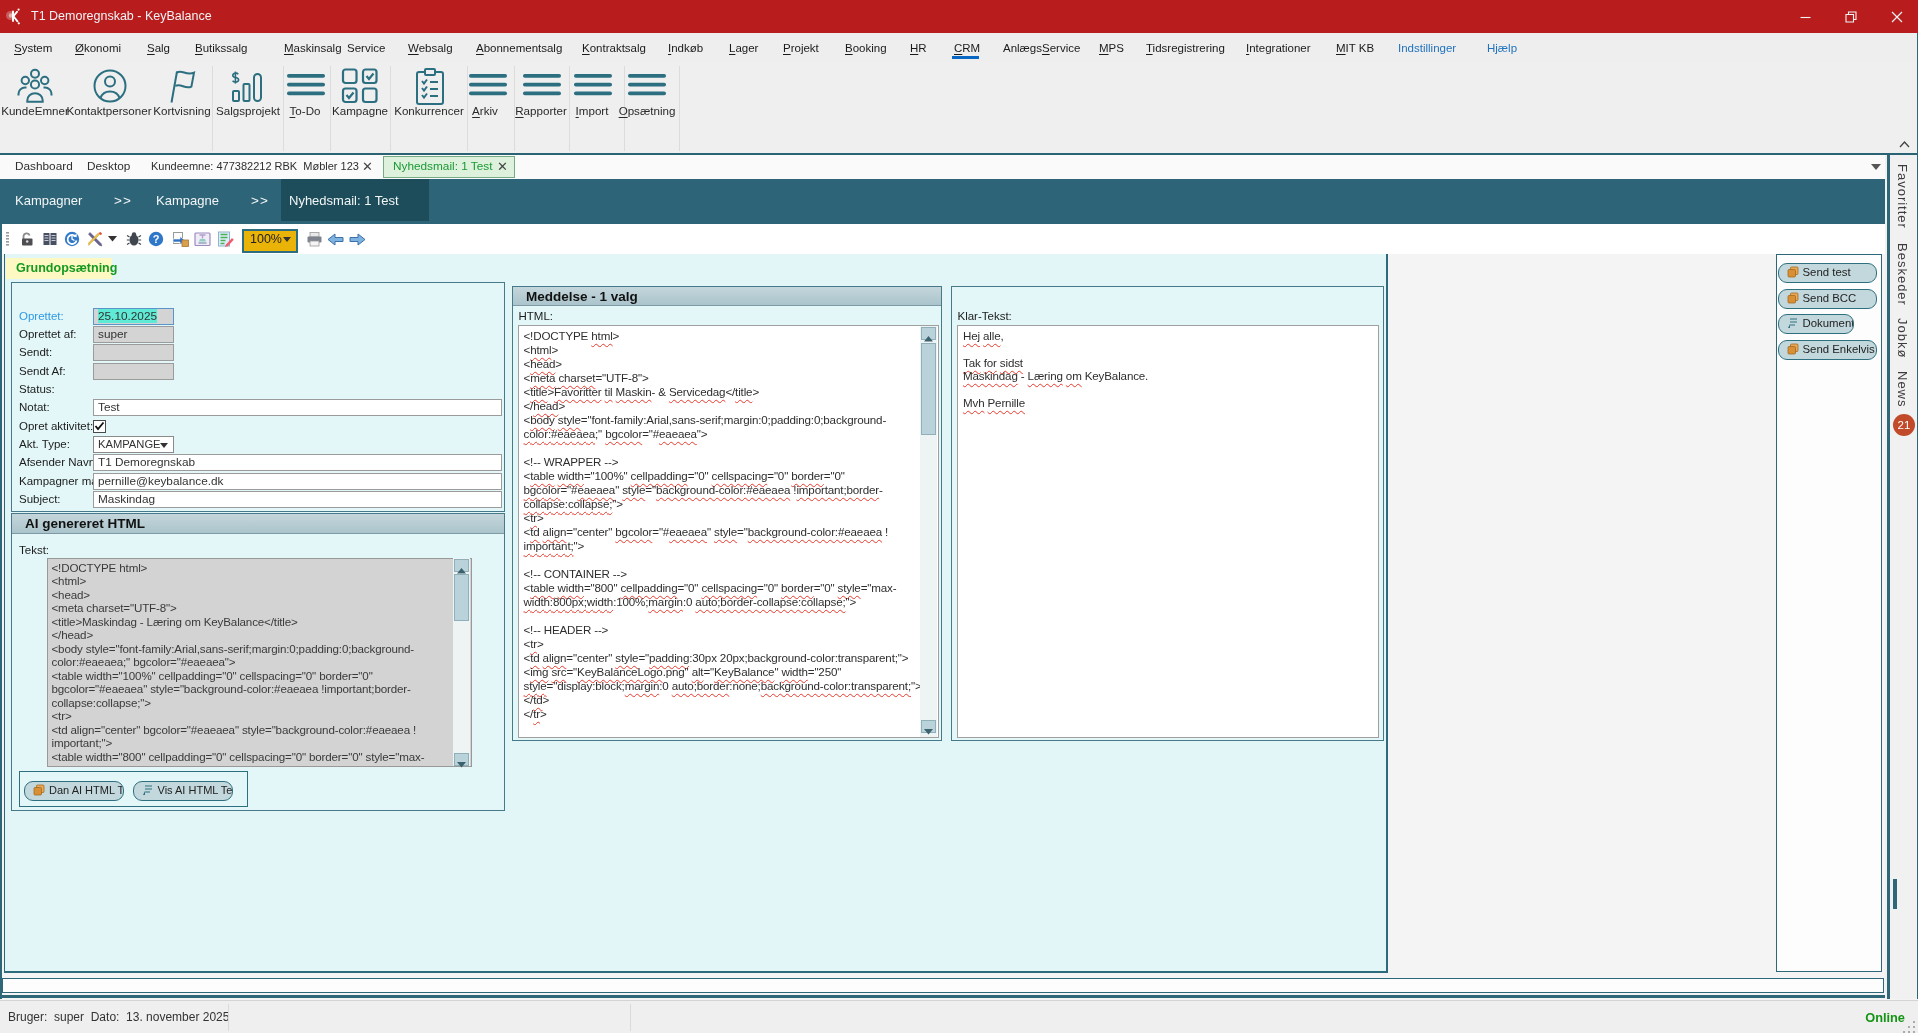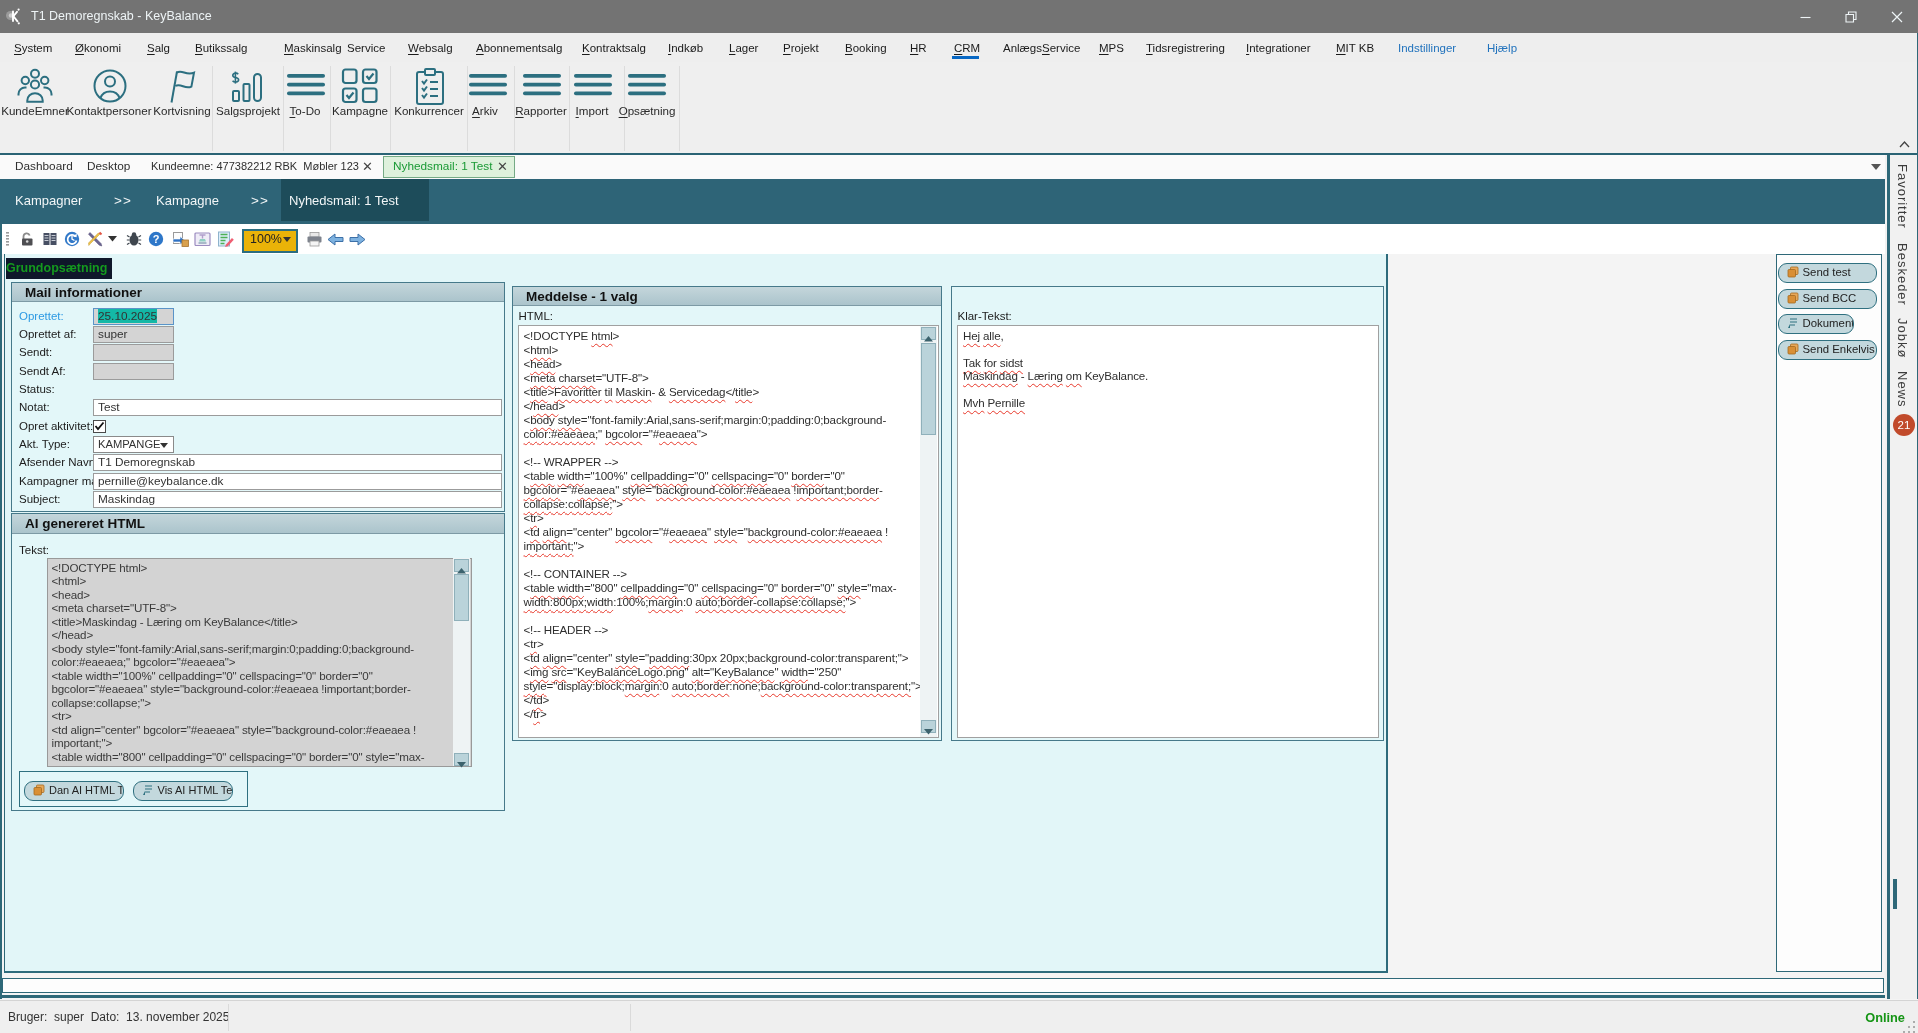--- a/index.html
+++ b/index.html
@@ -1,21 +1,21 @@
 <!DOCTYPE html>
 <html><head>
 <meta charset="UTF-8">
 <title>T1 Demoregnskab - KeyBalance</title>
 <style>
 html,body{margin:0;padding:0;}
 body{width:1918px;height:1033px;overflow:hidden;position:relative;background:#f4f4f4;
  font-family:"Liberation Sans",sans-serif;-webkit-font-smoothing:antialiased;}
 .abs{position:absolute;}
 
-#titlebar{left:0;top:0;width:1918px;height:33px;background:#737373;}
+#titlebar{left:0;top:0;width:1918px;height:33px;background:#b91c1c;}
 #title{left:31px;top:0;height:33px;line-height:33px;font-size:12.5px;color:#eef4f6;}
 .winbtn{top:0;width:46px;height:33px;color:#f0f5f6;text-align:center;line-height:33px;font-size:14px;}
 
 #menubar{left:0;top:33px;width:1918px;height:29px;background:#eeeeee;}
 .mi{position:absolute;top:0;height:29px;line-height:30px;font-size:11.5px;color:#1b1b1b;white-space:nowrap;}
 .mi u{text-underline-offset:2px;text-decoration-thickness:1px;}
 .mi.blue{color:#2273bd;}
 #crmbar{left:952px;top:23px;width:27px;height:3px;background:#0868c4;}
 
 #ribbon{left:0;top:62px;width:1918px;height:91px;background:#efefef;}
@@ -36,21 +36,21 @@
 #bchip{left:281px;top:0;width:148px;height:42px;background:#1d4c5a;}
 
 #toolbar{left:0;top:224px;width:1885px;height:30px;background:#ffffff;}
 .tico{position:absolute;top:7px;}
 #zoombox{left:242px;top:5px;width:56px;height:24px;border:2px solid #2c6e80;background:#eab308;box-sizing:border-box;font-size:12.5px;color:#222;line-height:16px;padding-left:6px;}
 
 .vline{position:absolute;background:#2e6878;z-index:6;}
 .hline{position:absolute;background:#2e6878;z-index:6;}
 
 #cyan{left:5px;top:253.5px;width:1382.5px;height:719px;background:#e2f6f8;border-right:2px solid #2d6b7c;border-bottom:2px solid #2d6b7c;box-sizing:border-box;}
-#grtab{left:6px;top:257.5px;width:106px;height:21px;background:#0f172a;color:#149a1e;font-weight:bold;font-size:12.5px;line-height:21px;text-align:left;box-sizing:border-box;}
+#grtab{left:6px;top:257.5px;width:106px;height:21px;background:#fef9c3;color:#149a1e;font-weight:bold;font-size:12.5px;line-height:21px;text-align:left;padding-left:10px;box-sizing:border-box;}
 
 .panel{position:absolute;border:1.5px solid #46798a;background:#e3f7f9;box-sizing:border-box;}
 .phead{position:absolute;left:0;top:0;right:0;height:19.5px;background:linear-gradient(#c4d6db,#abc4cc);
  font-weight:bold;font-size:13.5px;color:#111;line-height:20px;padding-left:13px;box-sizing:border-box;
  border-bottom:1px solid #7d9aa5;}
 .flabel{position:absolute;font-size:11.5px;color:#1c1c1c;height:17px;line-height:17px;white-space:nowrap;}
 .gfield{position:absolute;left:81px;width:81px;height:17px;background:#d4d4d4;border:1px solid #9b9b9b;box-sizing:border-box;font-size:11.8px;color:#333;line-height:15px;padding-left:4px;}
 .wfield{position:absolute;left:81px;width:409px;height:17px;background:#fff;border:1px solid #9b9b9b;box-sizing:border-box;font-size:11.8px;color:#333;line-height:15px;padding-left:4px;}
 .drop{position:absolute;left:81px;width:81px;height:17px;background:#fff;border:1px solid #8a8a8a;box-sizing:border-box;font-size:11.8px;color:#333;line-height:15px;padding-left:4px;}
 .darr{position:absolute;right:5px;top:6px;width:0;height:0;border-left:4px solid transparent;border-right:4px solid transparent;border-top:5px solid #333;}
@@ -352,23 +352,22 @@
 <div class="abs" id="grtab">Grundopsætning</div>
 
 <div class="vline" style="left:0;top:224px;width:1.5px;height:775px;"></div>
 <div class="vline" style="left:3.5px;top:253.5px;width:1.5px;height:719px;"></div>
 <div class="vline" style="left:1886.5px;top:155px;width:3px;height:844px;"></div>
 <div class="vline" style="left:1916.5px;top:33px;width:1.5px;height:966px;"></div>
 <div class="abs" style="left:2px;top:978px;width:1882px;height:15px;background:#fdfdfd;border:1.4px solid #2e6878;box-sizing:border-box;"></div>
 <div class="hline" style="left:0;top:994.5px;width:1885px;height:3px;"></div>
 
 <div class="panel" style="left:11px;top:281.5px;width:494px;height:230px;">
- <div class="phead">Mail informationer</div>
  <div class="flabel" style="left:7px;top:25.3px;color:#2d9ae3">Oprettet:</div>
- <div class="gfield" style="top:25.3px;border:1px solid #5a94c8;"><span style="background:#14b8a6;">25.10.2025</span></div>
+ <div class="gfield" style="top:25.3px;border:1px solid #5a94c8;"><span style="background:#5eead4;">25.10.2025</span></div>
  <div class="flabel" style="left:7px;top:43.6px">Oprettet af:</div>
  <div class="gfield" style="top:43.6px">super</div>
  <div class="flabel" style="left:7px;top:61.9px">Sendt:</div>
  <div class="gfield" style="top:61.9px"></div>
  <div class="flabel" style="left:7px;top:80.2px">Sendt Af:</div>
  <div class="gfield" style="top:80.2px"></div>
  <div class="flabel" style="left:7px;top:98.5px">Status:</div>
  <div class="drop" style="top:116px;font-size:12px">Prøveafsend<span class="darr"></span></div>
  <div class="flabel" style="left:7px;top:116.8px">Notat:</div>
  <div class="wfield" style="top:116.8px">Test</div>

